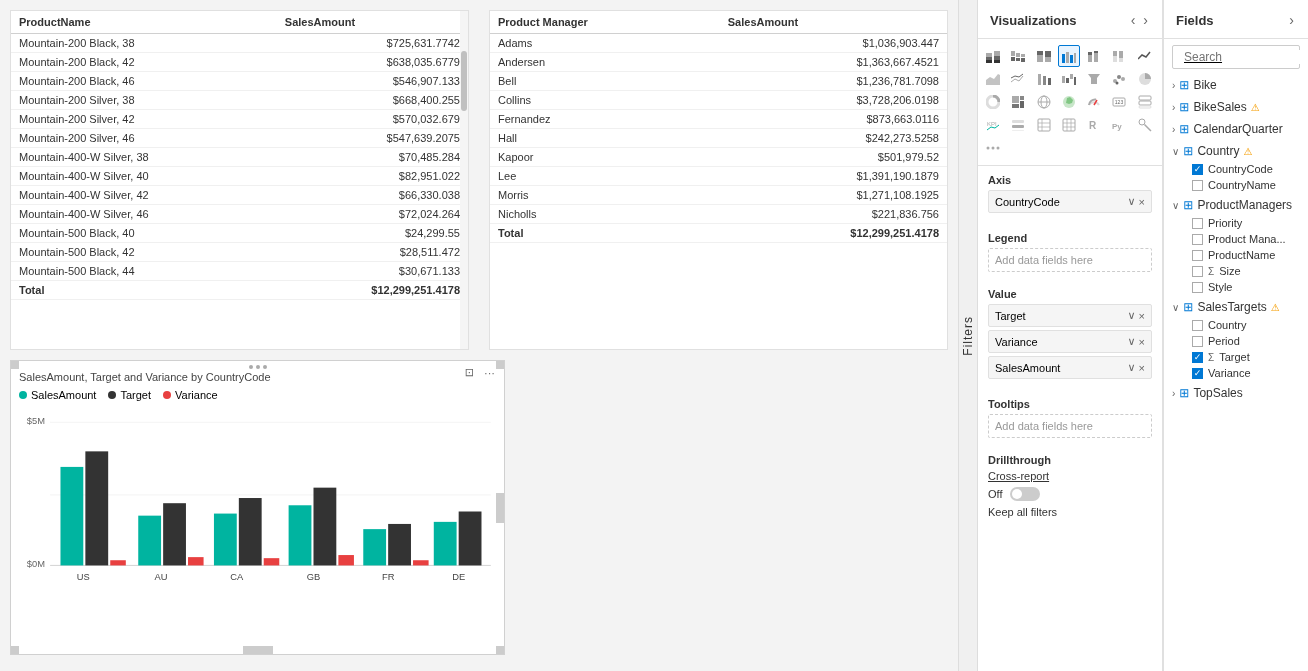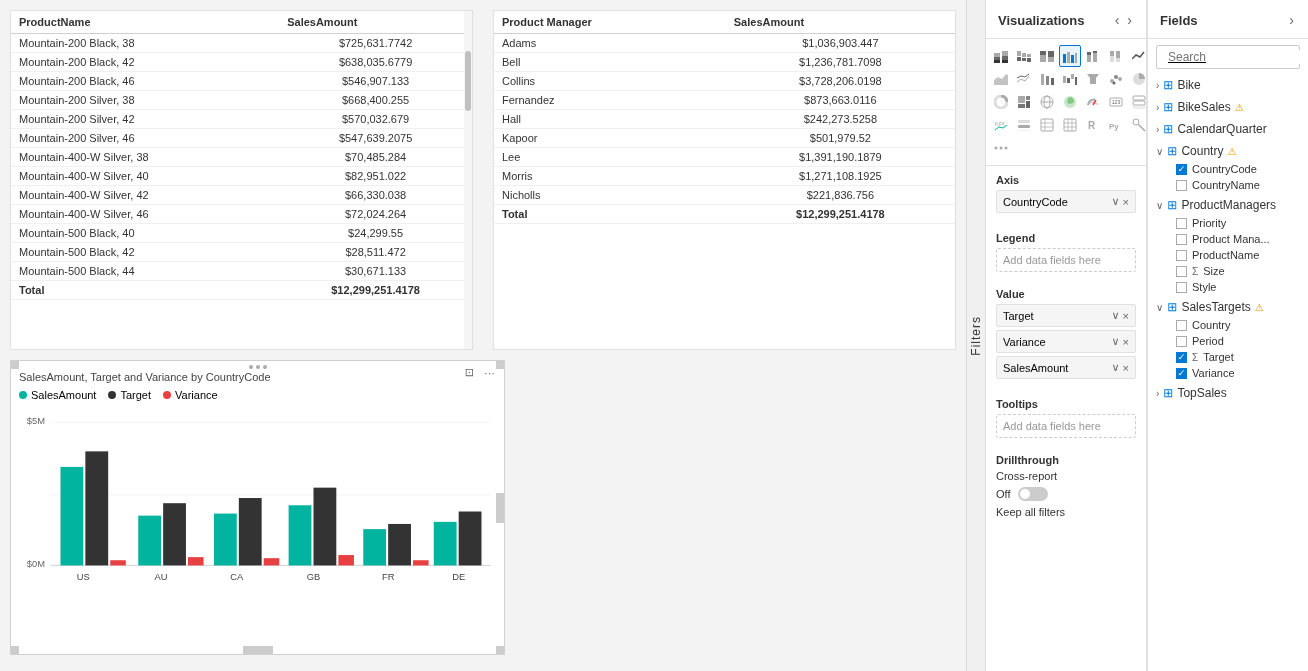--- a/index.html
+++ b/index.html
@@ -44,21 +44,21 @@
       color: #333;
     }
 
     .data-table td {
       padding: 3px 8px;
       border-bottom: 1px solid #f0f0f0;
       color: #333;
     }
 
     .data-table td.amount {
-      text-align: center;
+      text-align: right;
     }
 
     .data-table tr.total-row td {
       font-weight: 700;
       border-top: 1px solid #ccc;
     }
 
     .scrollbar-area {
       position: absolute;
       right: 0;
@@ -148,21 +148,21 @@
       writing-mode: vertical-rl;
       text-orientation: mixed;
       transform: rotate(180deg);
       font-size: 12px;
       color: #333;
       letter-spacing: 1px;
     }
 
     
     .viz-panel {
-      width: 161px;
+      width: 185px;
       background: white;
       border-right: 1px solid #e0e0e0;
       overflow-y: auto;
       overflow-x: hidden;
     }
 
     .viz-panel-header {
       display: flex;
       align-items: center;
       justify-content: space-between;
@@ -271,21 +271,21 @@
       height: 10px;
       background: white;
       border-radius: 50%;
       position: absolute;
       top: 2px;
       transition: left 0.2s;
     }
 
     
     .fields-panel {
-      width: 161px;
+      width: 145px;
       background: white;
       border-left: 1px solid #e0e0e0;
       overflow-y: auto;
       overflow-x: hidden;
     }
 
     .fields-panel-header {
       display: flex;
       align-items: center;
       justify-content: space-between;
@@ -513,20 +513,24 @@
             <th>Product Manager</th>
             <th>SalesAmount</th>
           </tr>
         </thead>
         <tbody id="table2-body">
             <tr>
               <td>Adams</td>
               <td class="amount">$1,036,903.447</td>
             </tr>
             <tr>
+              <td>Andersen</td>
+              <td class="amount">$1,363,667.4521</td>
+            </tr>
+            <tr>
               <td>Bell</td>
               <td class="amount">$1,236,781.7098</td>
             </tr>
             <tr>
               <td>Collins</td>
               <td class="amount">$3,728,206.0198</td>
             </tr>
             <tr>
               <td>Fernandez</td>
               <td class="amount">$873,663.0116</td>
@@ -903,21 +907,21 @@
     </div>
   </div>
 
   <div class="viz-section">
     <div class="viz-section-label">Tooltips</div>
     <div class="viz-add-field">Add data fields here</div>
   </div>
 
   <div class="drillthrough-section">
     <div class="viz-section-label">Drillthrough</div>
-    <div style="font-size:11px;color:#333;margin:4px 0 2px;">Cross-report</div>
+    <div style="font-size:11px;color:#333;margin:4px 0 2px;text-decoration:underline;">Cross-report</div>
     <div class="toggle-row">
       <span style="font-size:11px;">Off</span>
       <div class="toggle off">
         <div class="toggle-thumb"></div>
       </div>
     </div>
     <div style="font-size:11px;color:#333;margin-top:4px;">Keep all filters</div>
   </div>
 </div>
 

